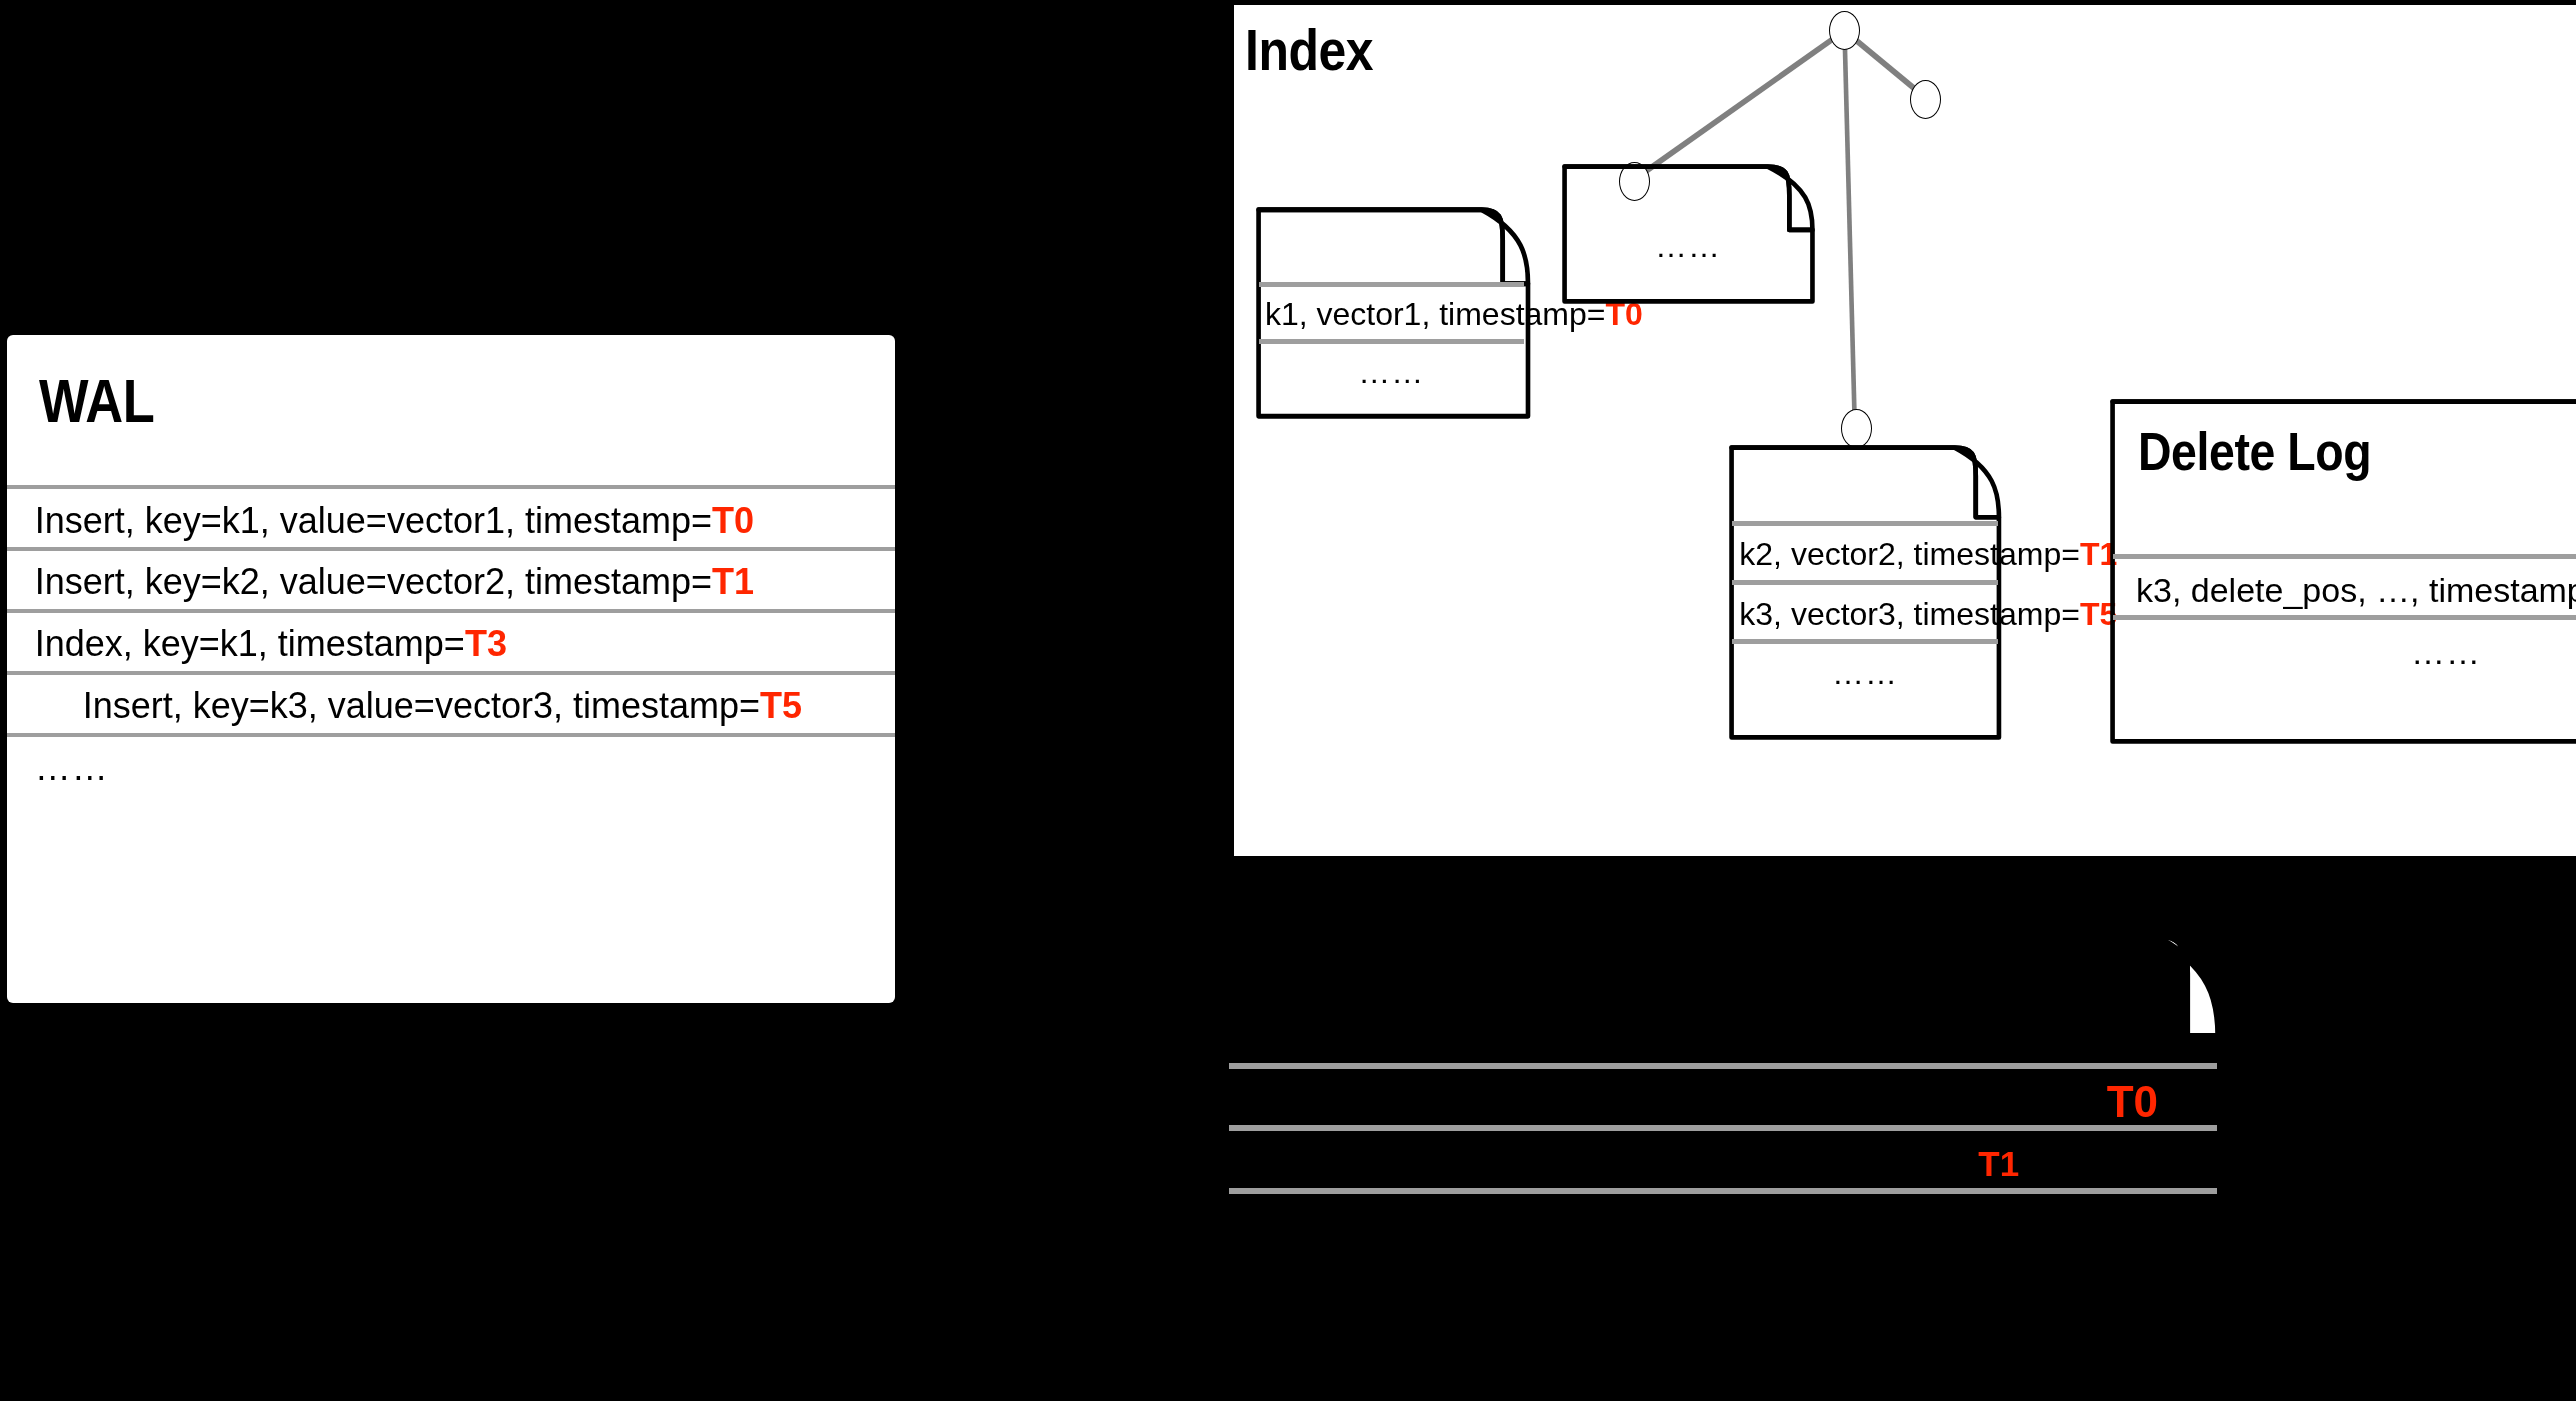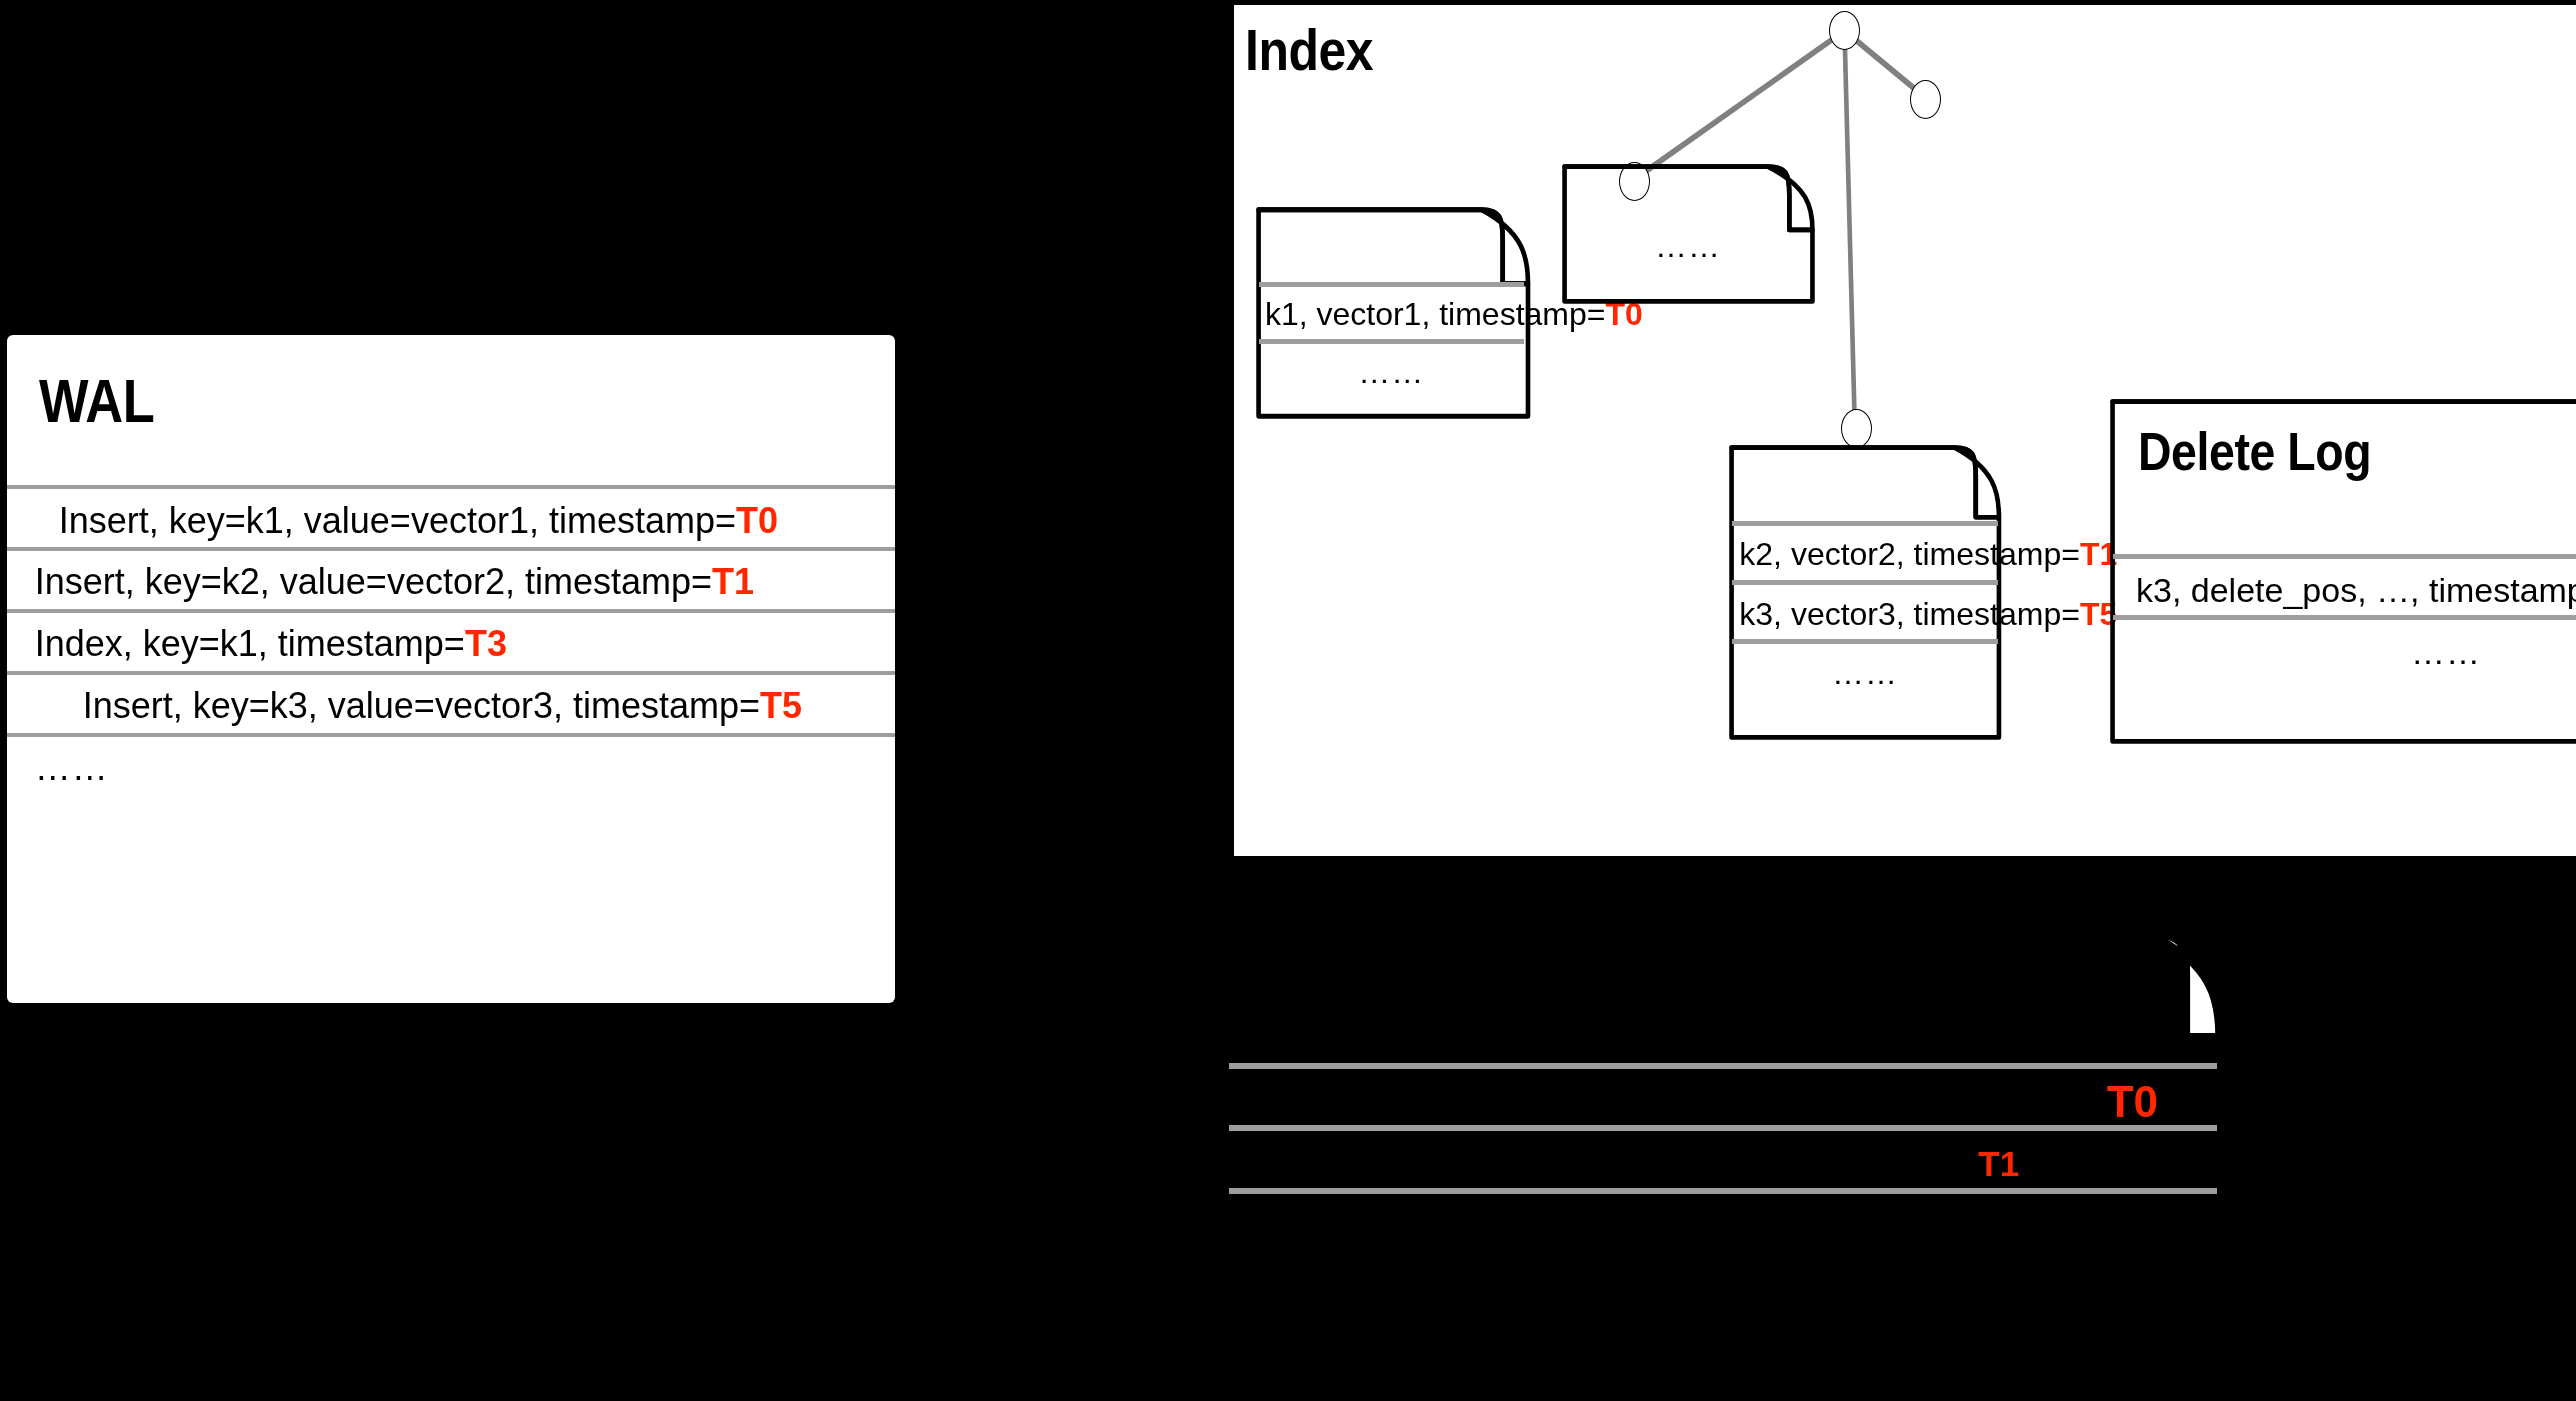--- a/index.html
+++ b/index.html
@@ -87,21 +87,21 @@
 </style>
 </head>
 <body>
 
 <div id="root">
 
   <div class="panel rounded" style="left:6.7px; top:335px; width:888px; height:668px;">
     <div class="panel-title" style="left:32px; top:31px; font-size:61px;">WAL</div>
 
     <div class="sep" style="left:0; top:150px; width:100%; height:4.1px;"></div>
-    <div class="row" style="left:28px; top:155px; width:855px; height:62px; font-size:36px;margin-left:24px;">
+    <div class="row" style="left:28px; top:155px; width:855px; height:62px; font-size:36px;">
       <span class="row-text">Insert, key=k1, value=vector1, timestamp=</span>
         <span class="ts">T0</span>
     </div>
 
     <div class="sep" style="left:0; top:212px; width:100%; height:4.1px;"></div>
     <div class="row" style="left:28px; top:216px; width:855px; height:62px; font-size:36px;">
       <span class="row-text">Insert, key=k2, value=vector2, timestamp=</span>
         <span class="ts">T1</span>
     </div>
 

